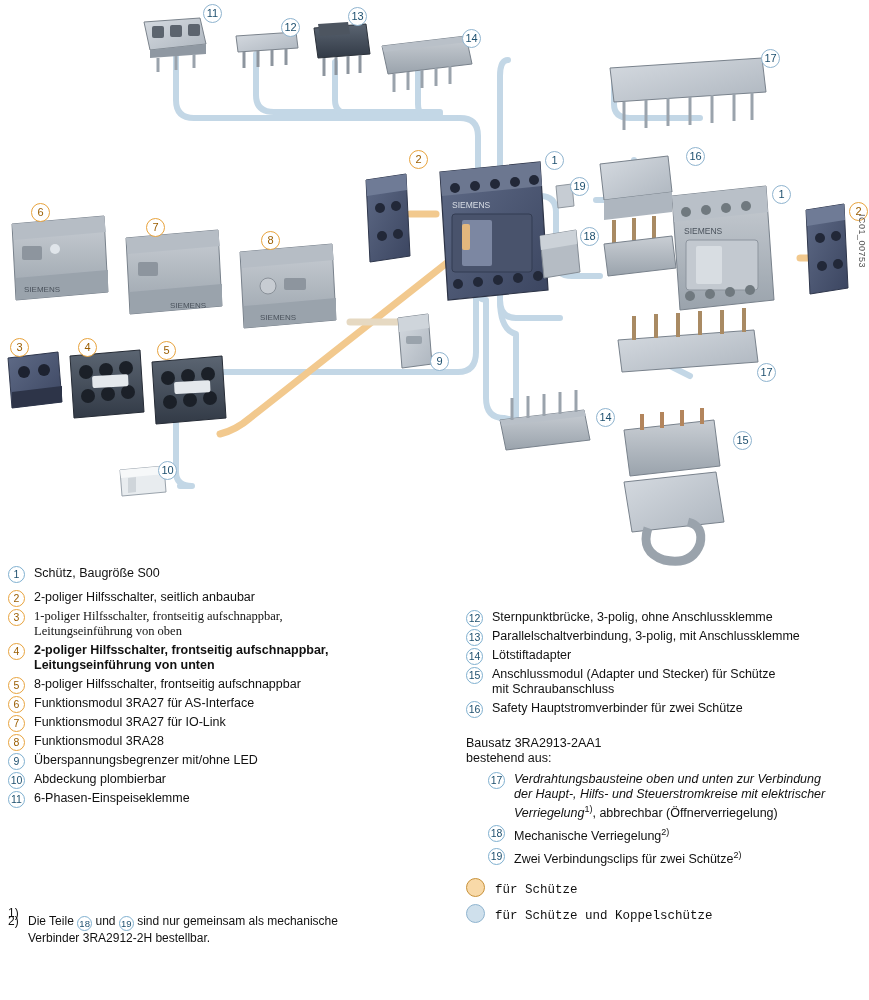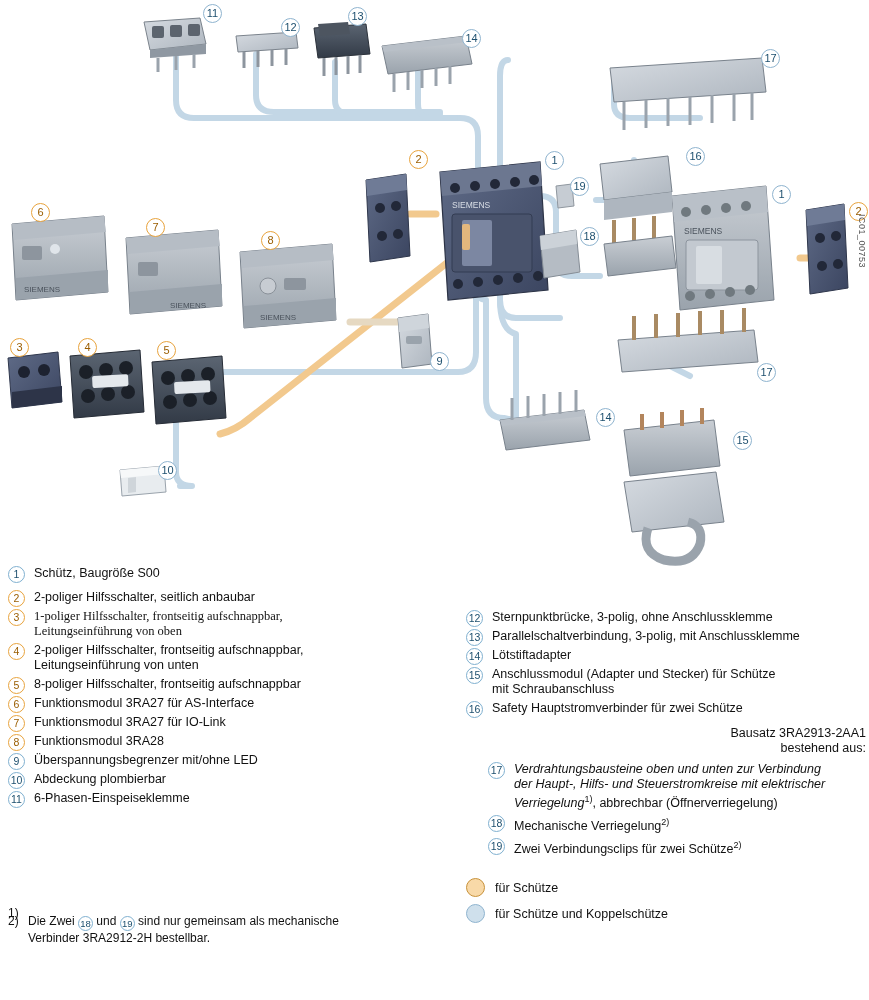--- a/index.html
+++ b/index.html
@@ -77,30 +77,30 @@
     text-align: center;
     line-height: 15px;
     font-size: 10.5px;
     background: #fff;
   }
   .lrow.blue .num { border-color: #7fb0d0; color: #1d4f6e; }
   .lrow.orange .num { border-color: #e8a33d; color: #9a5d00; }
   .lrow .txt { display: block; }
   .lrow.gap { margin-bottom: 9px; }
 
-  .plain-head { margin: 10px 0 0 0; line-height: 15px; text-align: right; }
+  .plain-head { margin: 20px 0 0 0; line-height: 15px; }
   .indent { padding-left: 22px; }
 
   
   #key {
     position: absolute;
     left: 466px;
     top: 312px;
   }
-  .keyrow { display: flex; align-items: center; margin-bottom: 7px; }
+  .keyrow { display: flex; align-items: flex-end; margin-bottom: 7px; font-family: Liberation Mono, monospace; }
   .swatch {
     width: 19px; height: 19px; border-radius: 50%;
     margin-right: 10px;
     border: 1px solid #c8923a;
     background: #f8d9a8;
   }
   .swatch.bl { border-color: #8fb4cf; background: #cfe0ec; }
 
   
   #footnotes {
@@ -462,21 +462,21 @@
         <span class="num">2</span>
         <span class="txt">2-poliger Hilfsschalter, seitlich anbaubar</span>
       </div>
       <div class="lrow orange">
         <span class="num">3</span>
         <span class="txt" style="white-space: pre-line; font-family: Liberation Serif, serif;">1-poliger Hilfsschalter, frontseitig aufschnappbar,
 Leitungseinführung von oben</span>
       </div>
       <div class="lrow orange">
         <span class="num">4</span>
-        <span class="txt" style="white-space: pre-line;">2-poliger Hilfsschalter, frontseitig aufschnappbar,
+        <span class="txt" style="white-space: pre-line; font-weight: bold;">2-poliger Hilfsschalter, frontseitig aufschnappbar,
 Leitungseinführung von unten</span>
       </div>
       <div class="lrow orange">
         <span class="num">5</span>
         <span class="txt">8-poliger Hilfsschalter, frontseitig aufschnappbar</span>
       </div>
       <div class="lrow orange">
         <span class="num">6</span>
         <span class="txt">Funktionsmodul 3RA27 für AS-Interface</span>
       </div>
@@ -558,19 +558,19 @@
         <span>für Schütze und Koppelschütze</span>
       </div>
     </div>
 
     <div id="footnotes">
       <div class="fn">
         <span class="mk">1)</span>
       </div>
       <div class="fn">
         <span class="mk">2)</span>
-        <span>Die Zwei </span><span class="inlinebub">18</span><span> und </span><span class="inlinebub">19</span><span style="white-space: pre-line;"> sind nur gemeinsam als mechanische
+        <span>Die Teile </span><span class="inlinebub">18</span><span> und </span><span class="inlinebub">19</span><span style="white-space: pre-line;"> sind nur gemeinsam als mechanische
 Verbinder 3RA2912-2H bestellbar.</span>
       </div>
     </div>
 
   </div>
 </div>
 
 </body></html>

